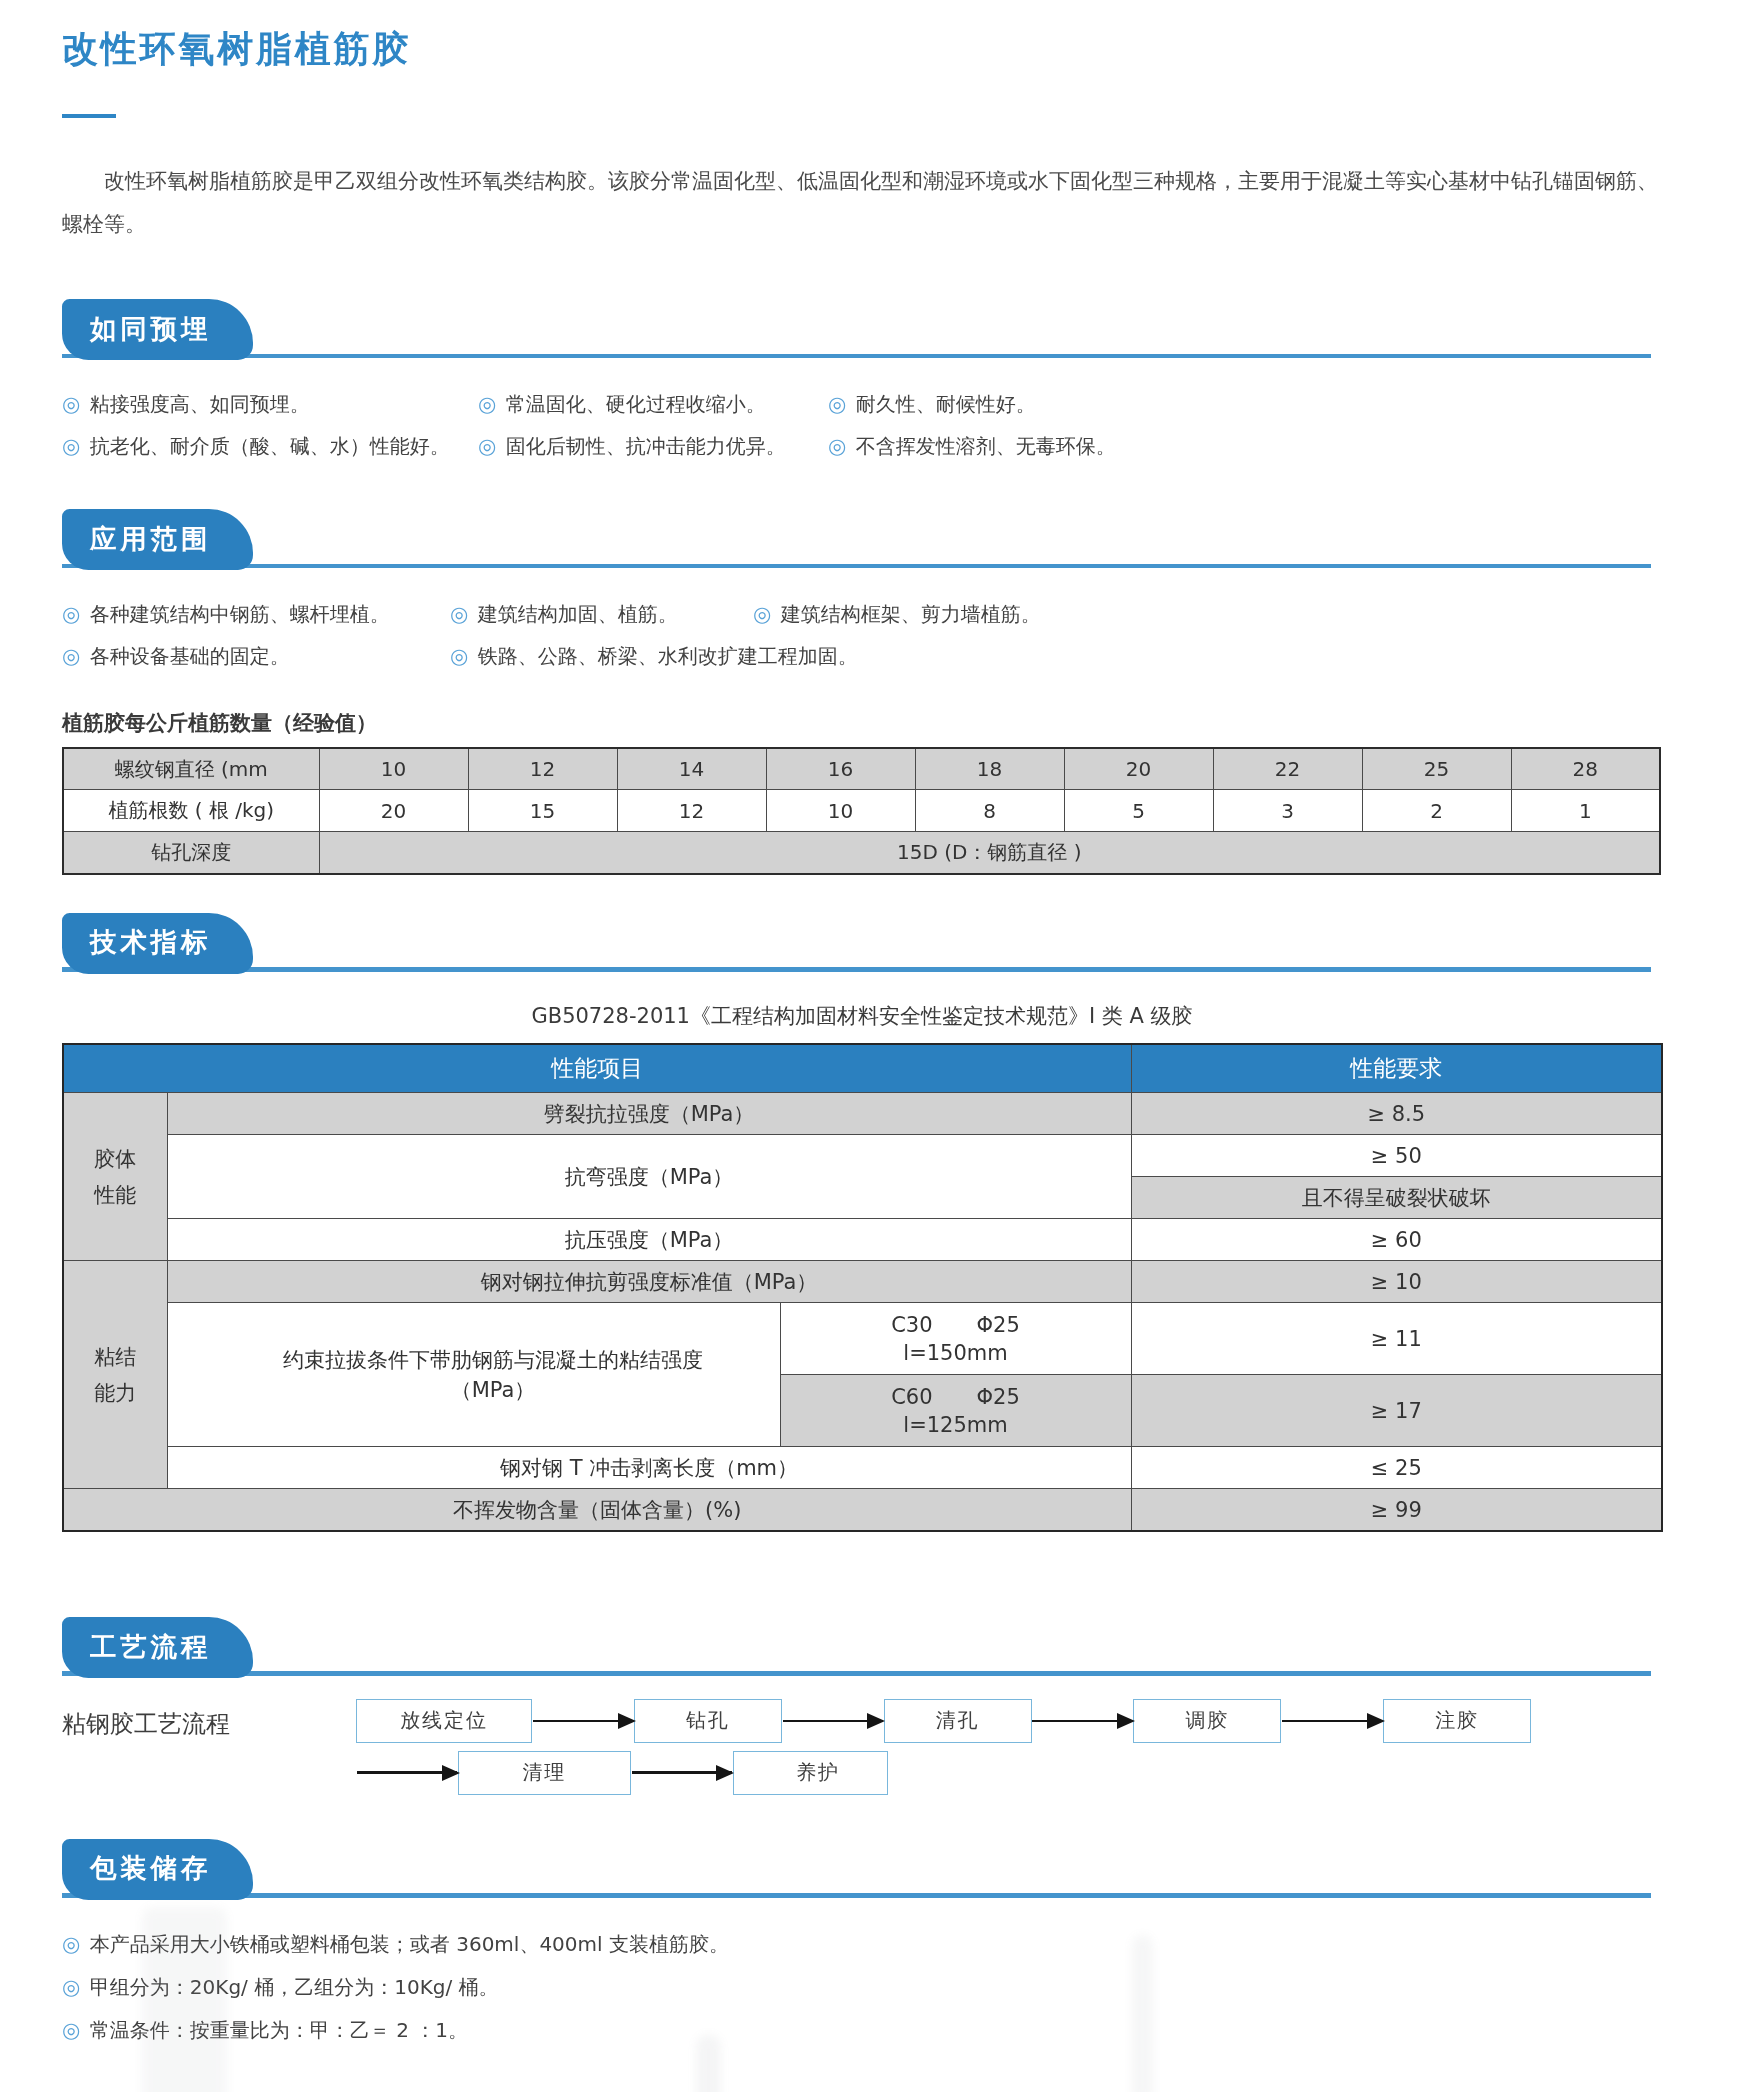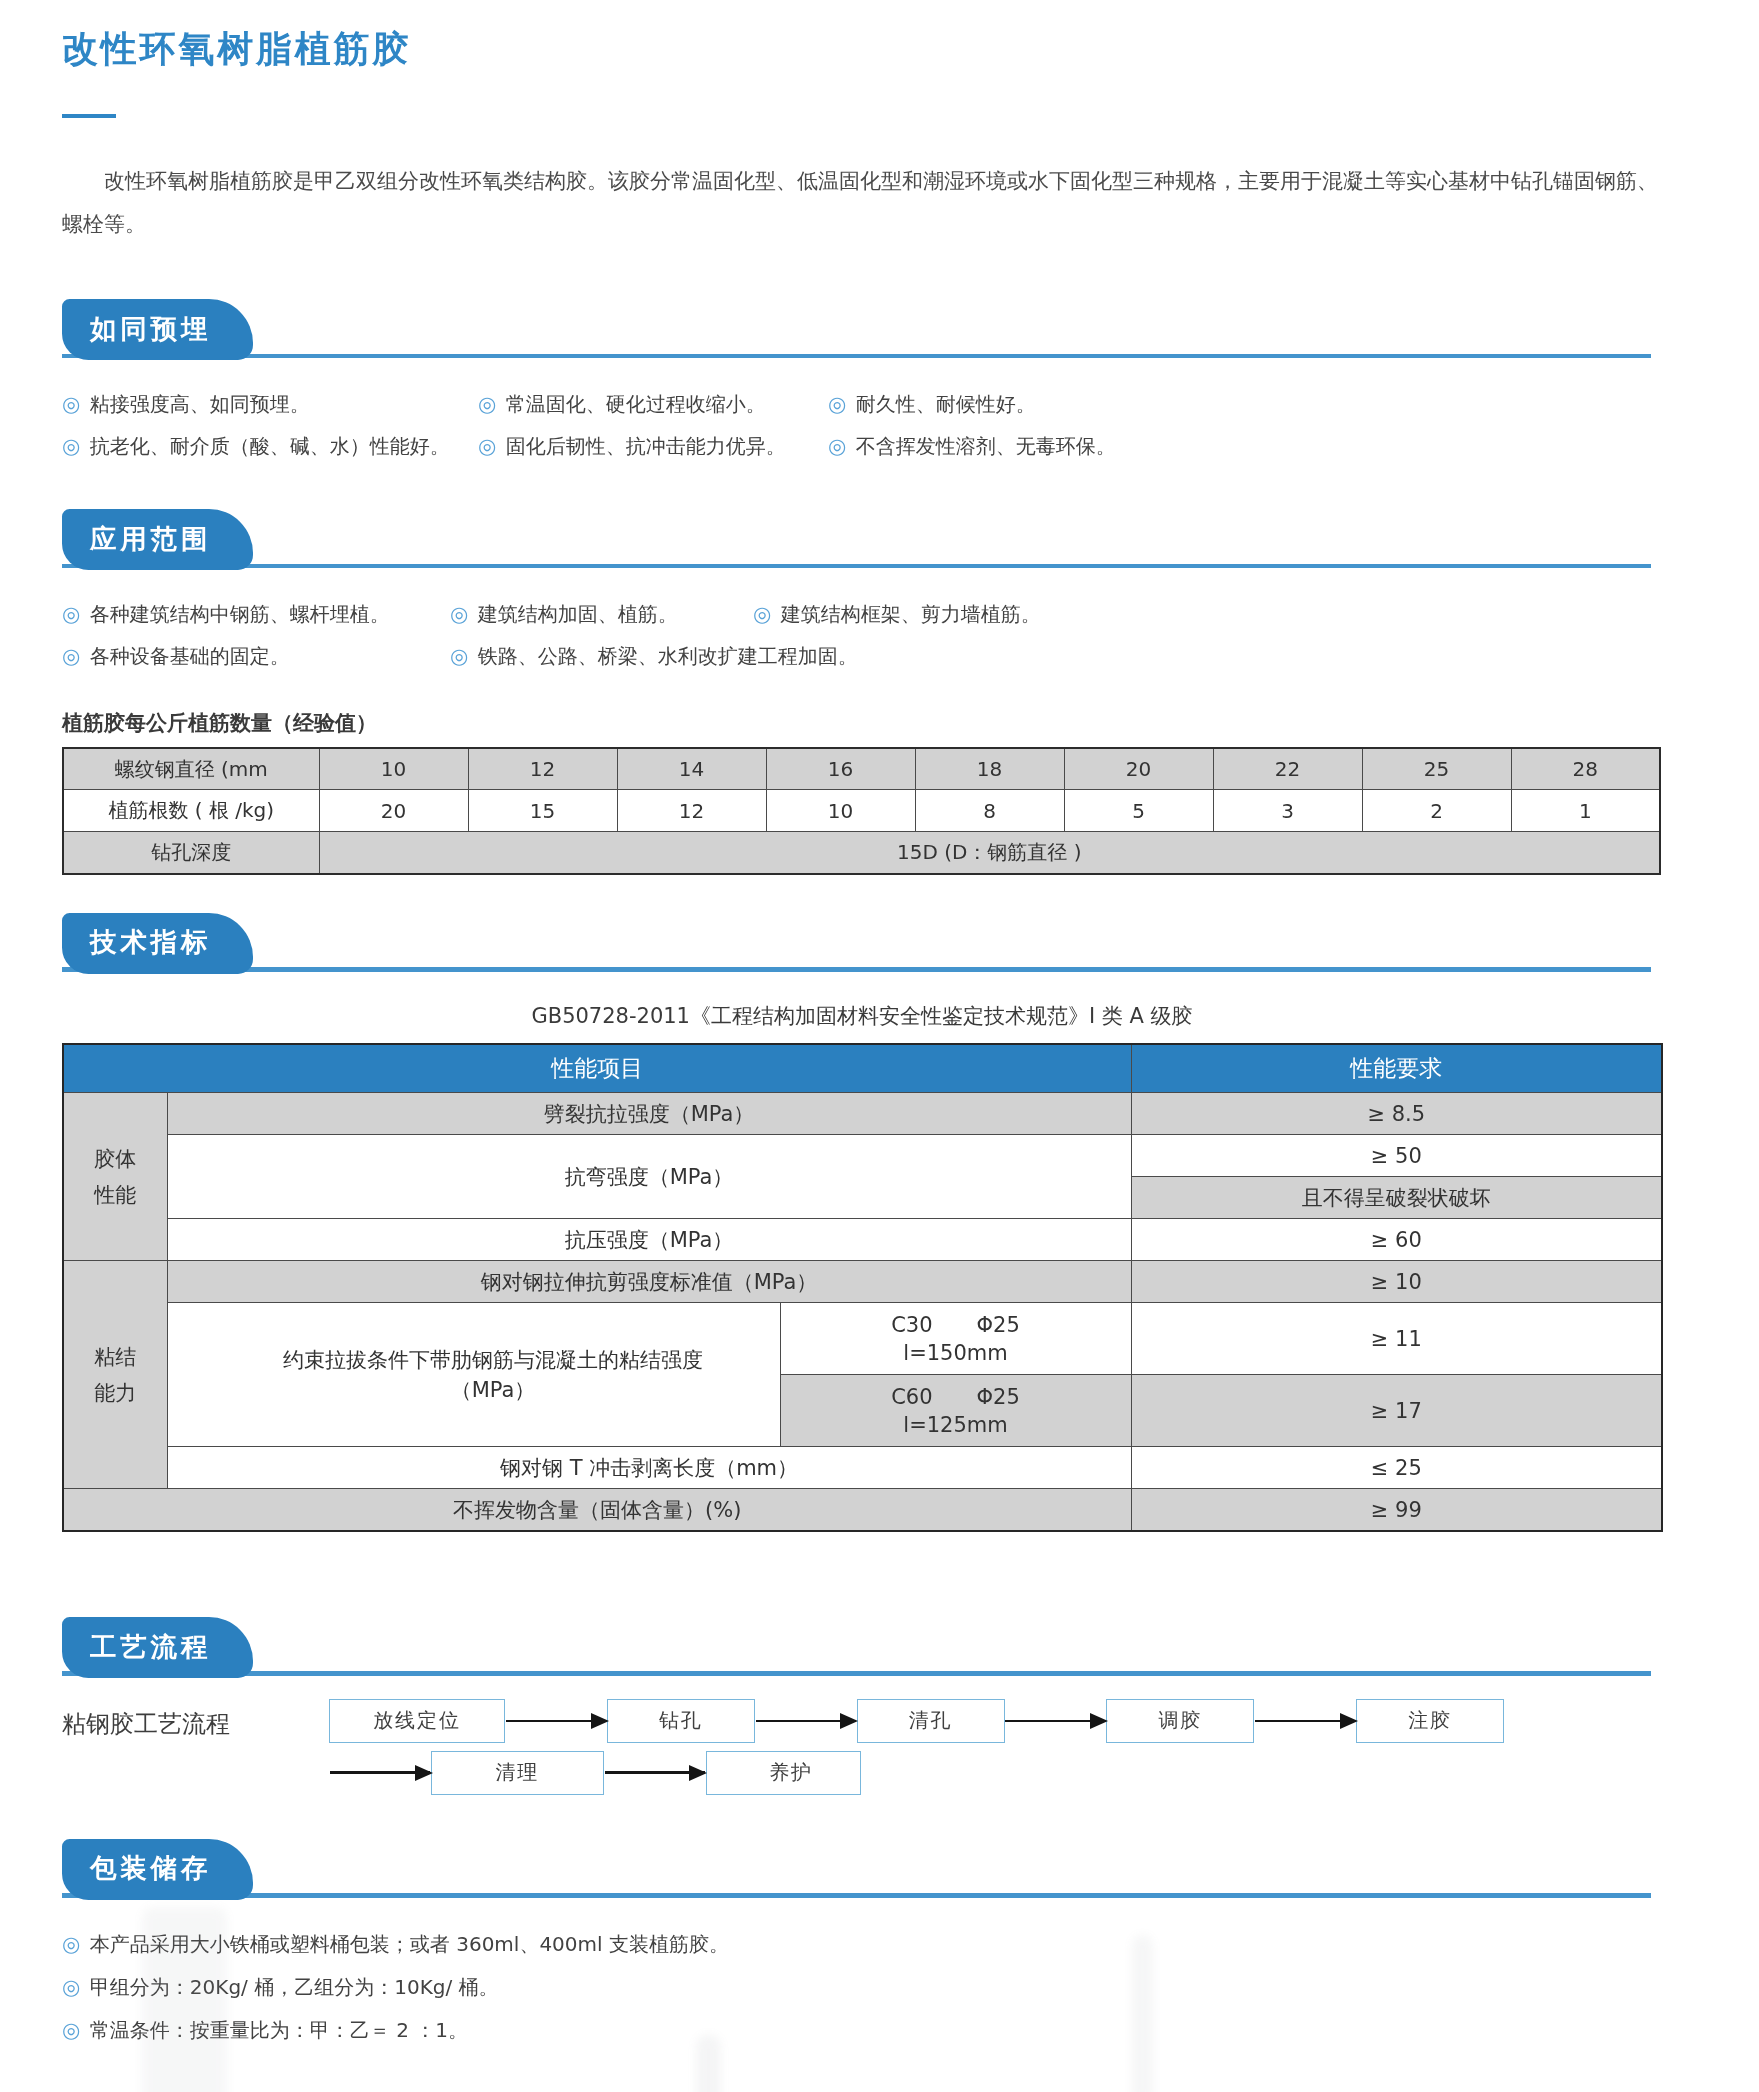--- a/index.html
+++ b/index.html
@@ -59,21 +59,21 @@
   .spec-table th { background:#2b80bf; color:#fff; font-size:23px; font-weight:400; height:49px; }
   .spec-table td { height:42px; }
   .spec-table td.gray { background:#d2d2d2; }
   .spec-table td.grp span { display:inline-block; width:2.4em; line-height:36px; }
   .spec-table td.grp { background:#d2d2d2; }
   .cond-line { display:flex; justify-content:center; gap:44px; line-height:28px; }
   .spec-table td.cond { height:72px; }
   .itm2 div { line-height:30px;padding-left:39px; }
 
   
-  .process-area { margin-top:21px; display:flex; }
+  .process-area { margin-top:21px; display:flex;gap:27px; }
   .process-label { width:172px; padding-top:9.5px; font-size:24px; color:#3d3d3d; white-space:nowrap; }
   .flow { margin-left:95px; }
   .flow-row { display:flex; align-items:center; }
   .flow-row + .flow-row { margin-top:7.6px; }
   .flow-box {
     border:1.9px solid #79b7dc; background:#fff; height:44px; width:148px;
     display:flex; align-items:center; justify-content:center;
     font-size:20px; color:#3f3f3f; letter-spacing:1.9px;
   }
   .flow-box.wide { width:176px; }

